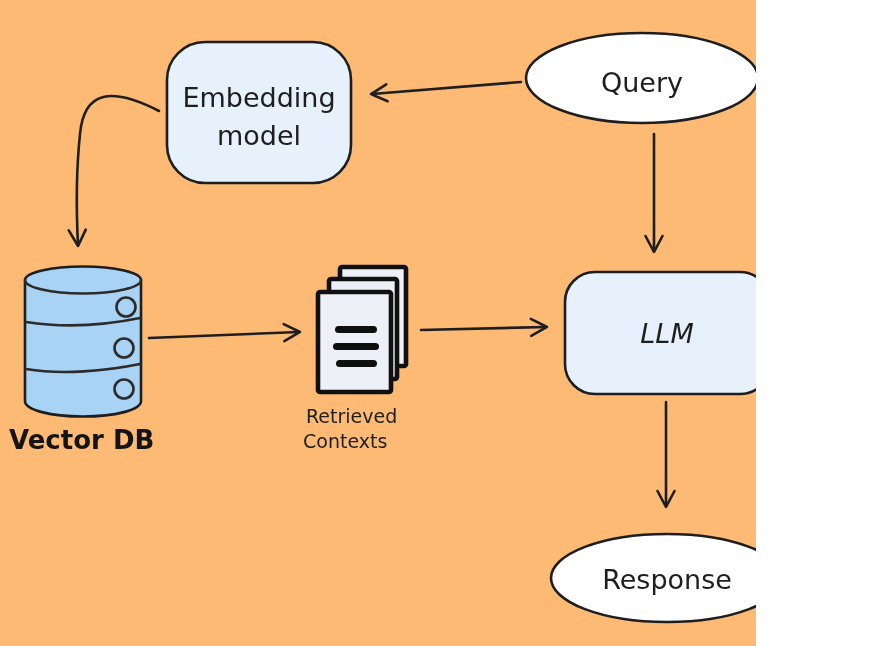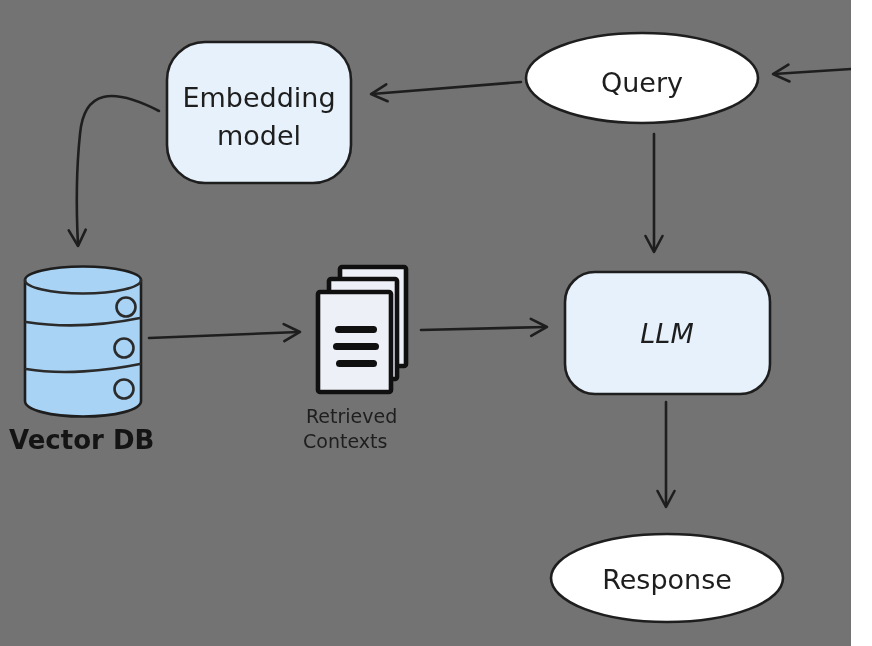--- a/index.html
+++ b/index.html
@@ -2,23 +2,23 @@
 <html><head>
 <meta charset="utf-8">
 <style>
   html, body {
     margin: 0;
     padding: 0;
     background: #ffffff;
   }
   .canvas {
     position: relative;
-    width: 851px;
+    width: 756px;
     height: 646px;
-    background: #737373;
+    background: #fdba74;
     overflow: hidden;
     font-family: "DejaVu Sans", sans-serif;
   }
   svg { display: block; }
   .shape {
     stroke: #1e1e1e;
     stroke-width: 2.6;
     stroke-linecap: round;
     stroke-linejoin: round;
   }

